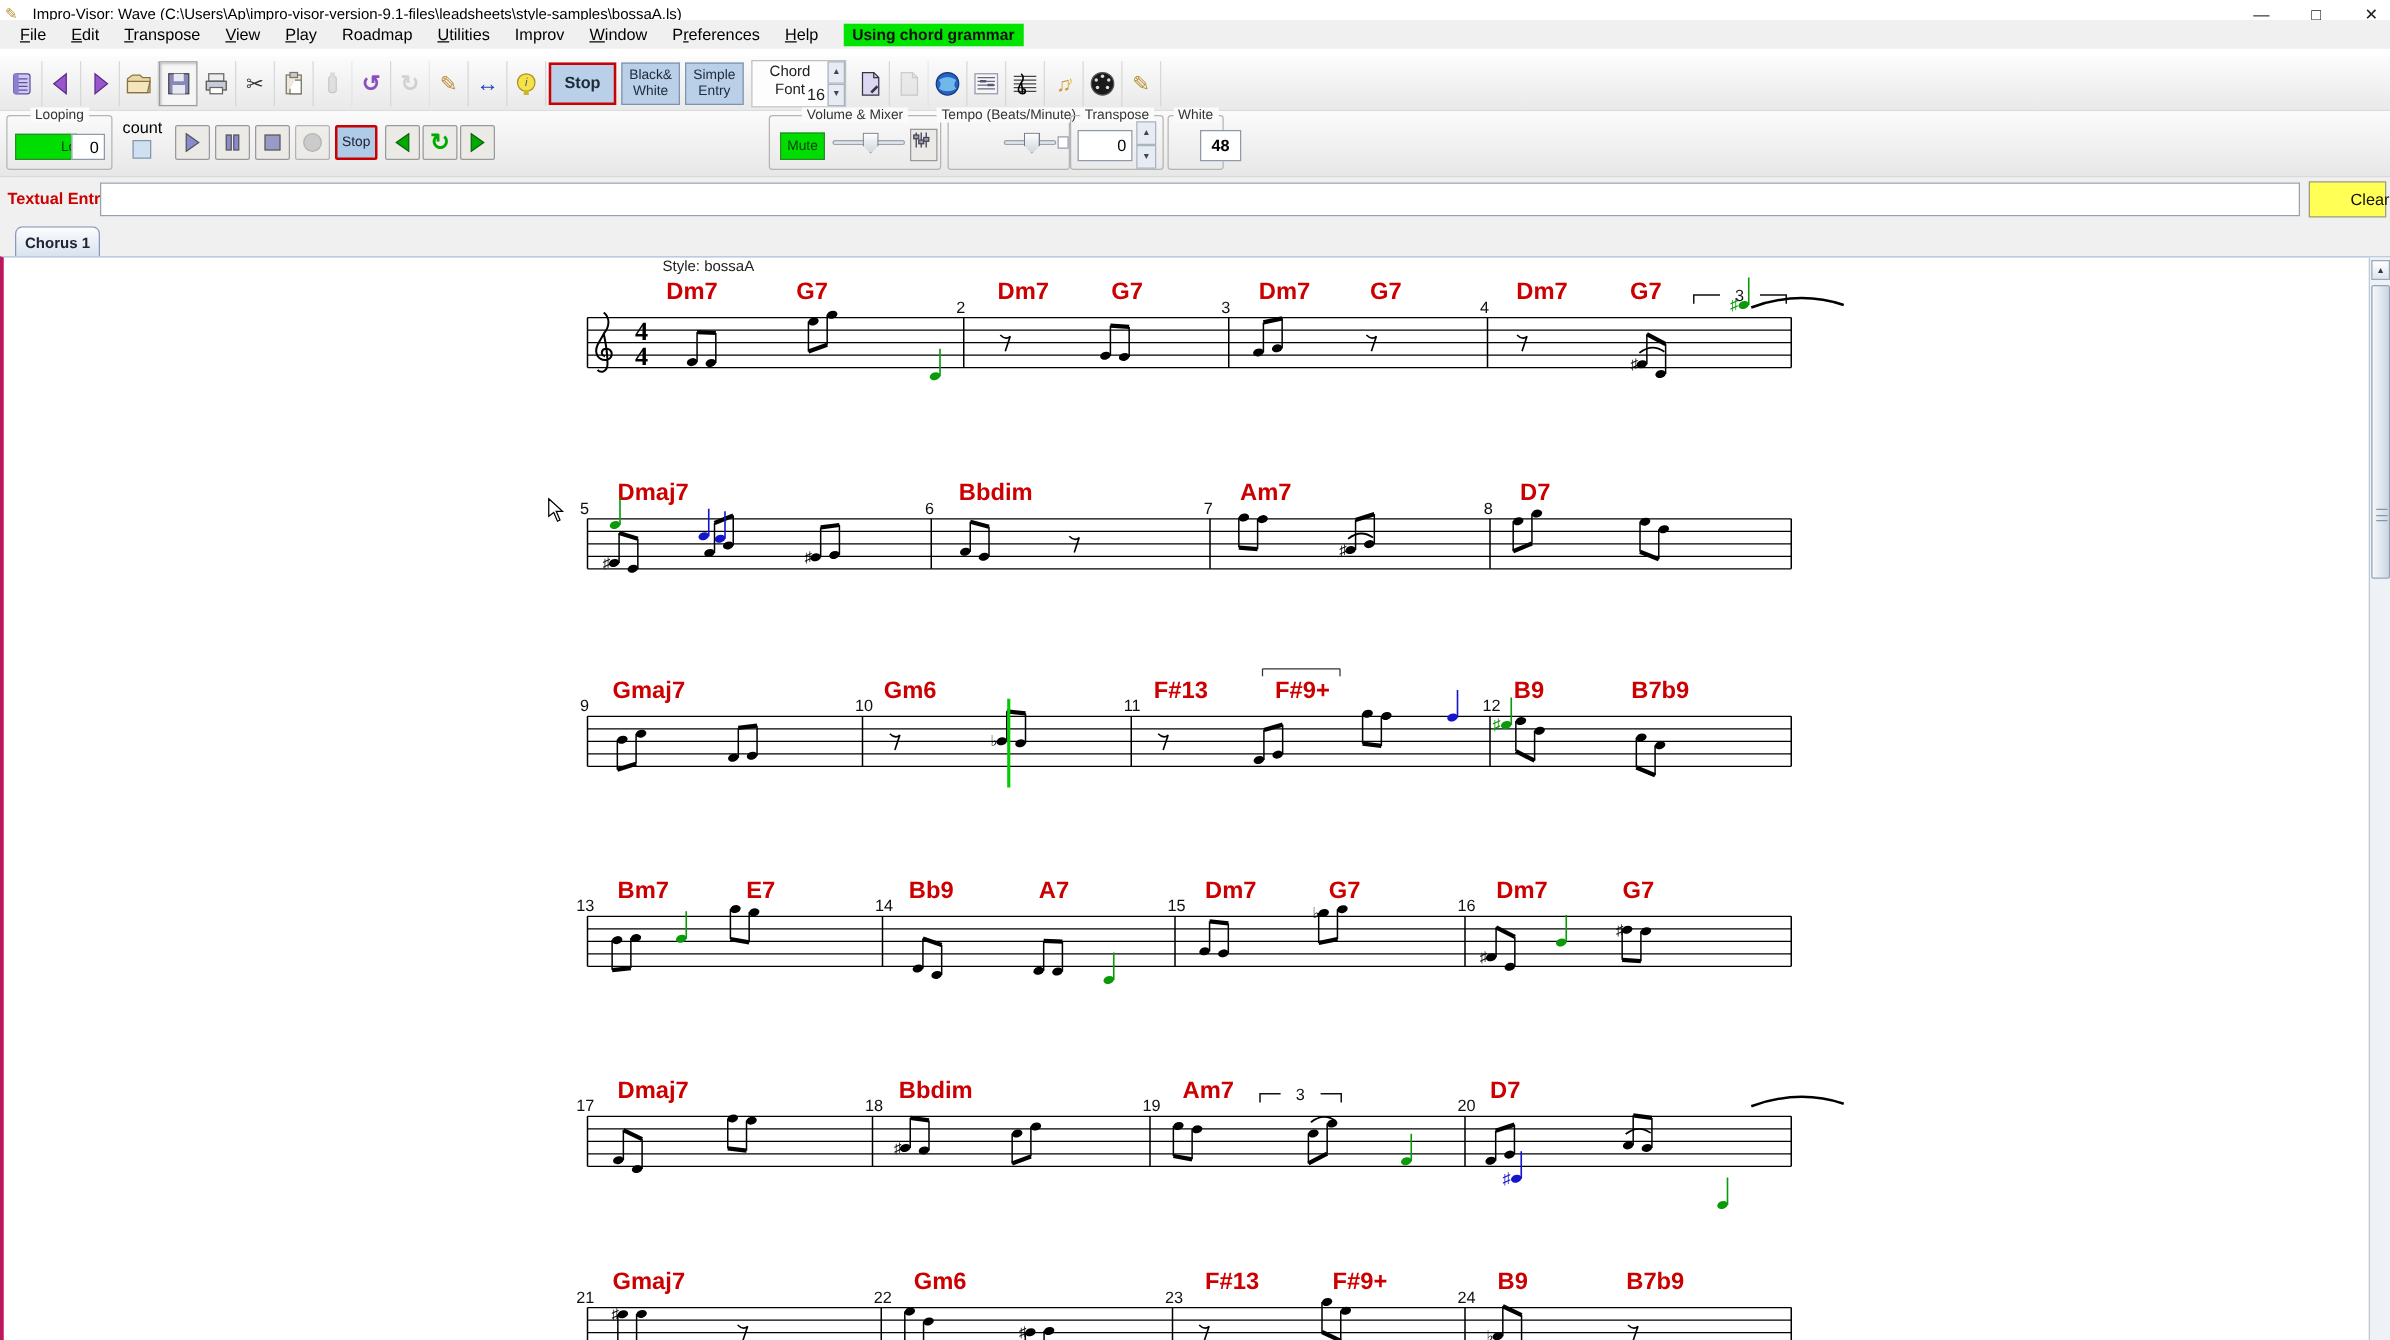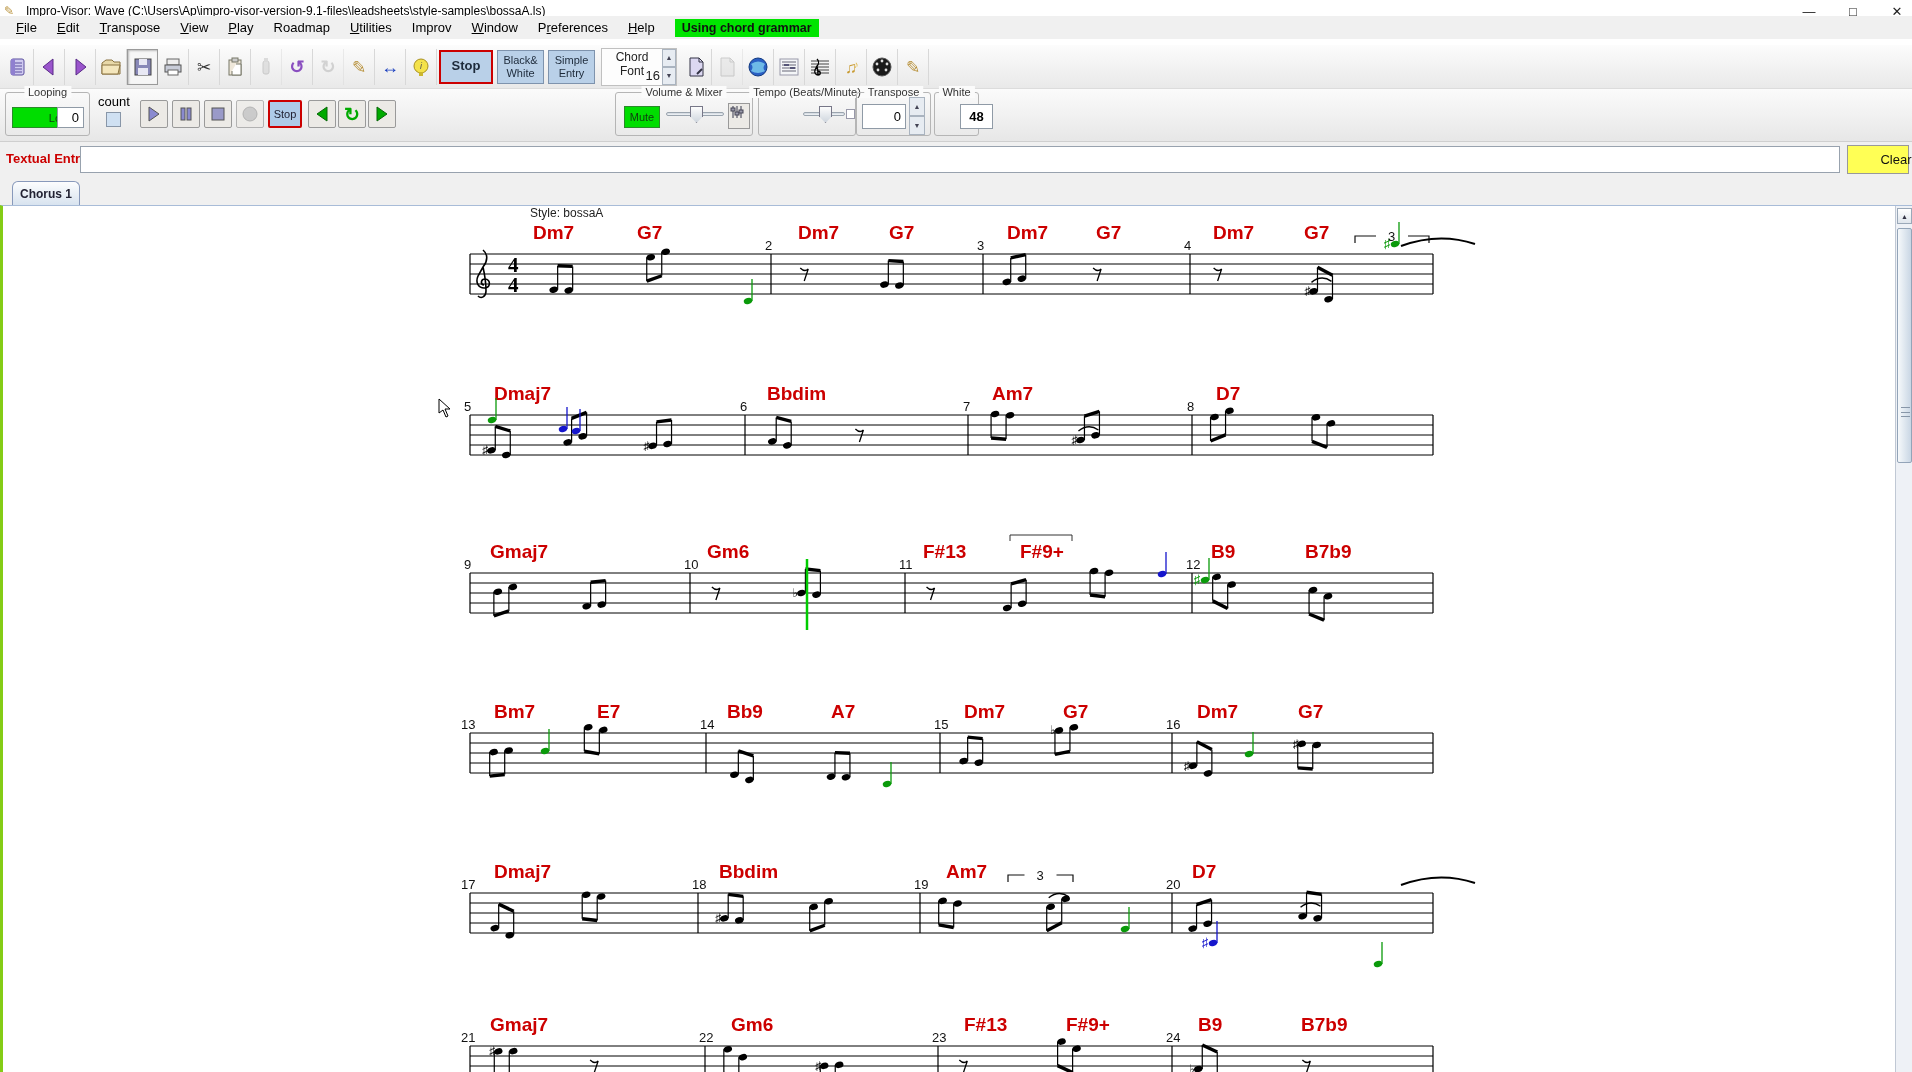--- a/index.html
+++ b/index.html
@@ -76,21 +76,21 @@
 
   
   #tabrow { position:absolute; left:0; top:177px; width:100%; height:28px; background:#f0f0f0; }
   #tab-chorus { position:absolute; left:12px; top:4px; width:68px; height:24px;
                 background:linear-gradient(#fcfdfe,#d8e3ef); border:1px solid #8899bb;
                 border-bottom:none; border-radius:6px 6px 0 0; font-size:12px; font-weight:bold;
                 color:#223; display:flex; align-items:center; justify-content:center; }
 
   
   #score-panel { position:absolute; left:0; top:205px; width:1912px; height:867px; background:#fff;
-                 border-top:1px solid #a8bcd8; border-left:3px solid #84cc16; }
+                 border-top:1px solid #a8bcd8; border-left:3px solid #be185d; }
   #score { position:absolute; left:0; top:0; }
 
   
   #vscroll { position:absolute; right:0; top:0; width:17px; height:100%;
              background:#eef1f6; border-left:1px solid #c0c8d4; }
   #vs-up { position:absolute; top:2px; left:1px; width:15px; height:16px;
            background:linear-gradient(#ffffff,#dfe5ec); border:1px solid #9aa8b8;
            font-size:7px; color:#334; display:flex; align-items:center; justify-content:center; }
   #vs-thumb { position:absolute; top:22px; left:1px; width:15px; height:235px;
               background:linear-gradient(90deg,#f6f9fb,#c9d6e4); border:1px solid #93a4b8;

